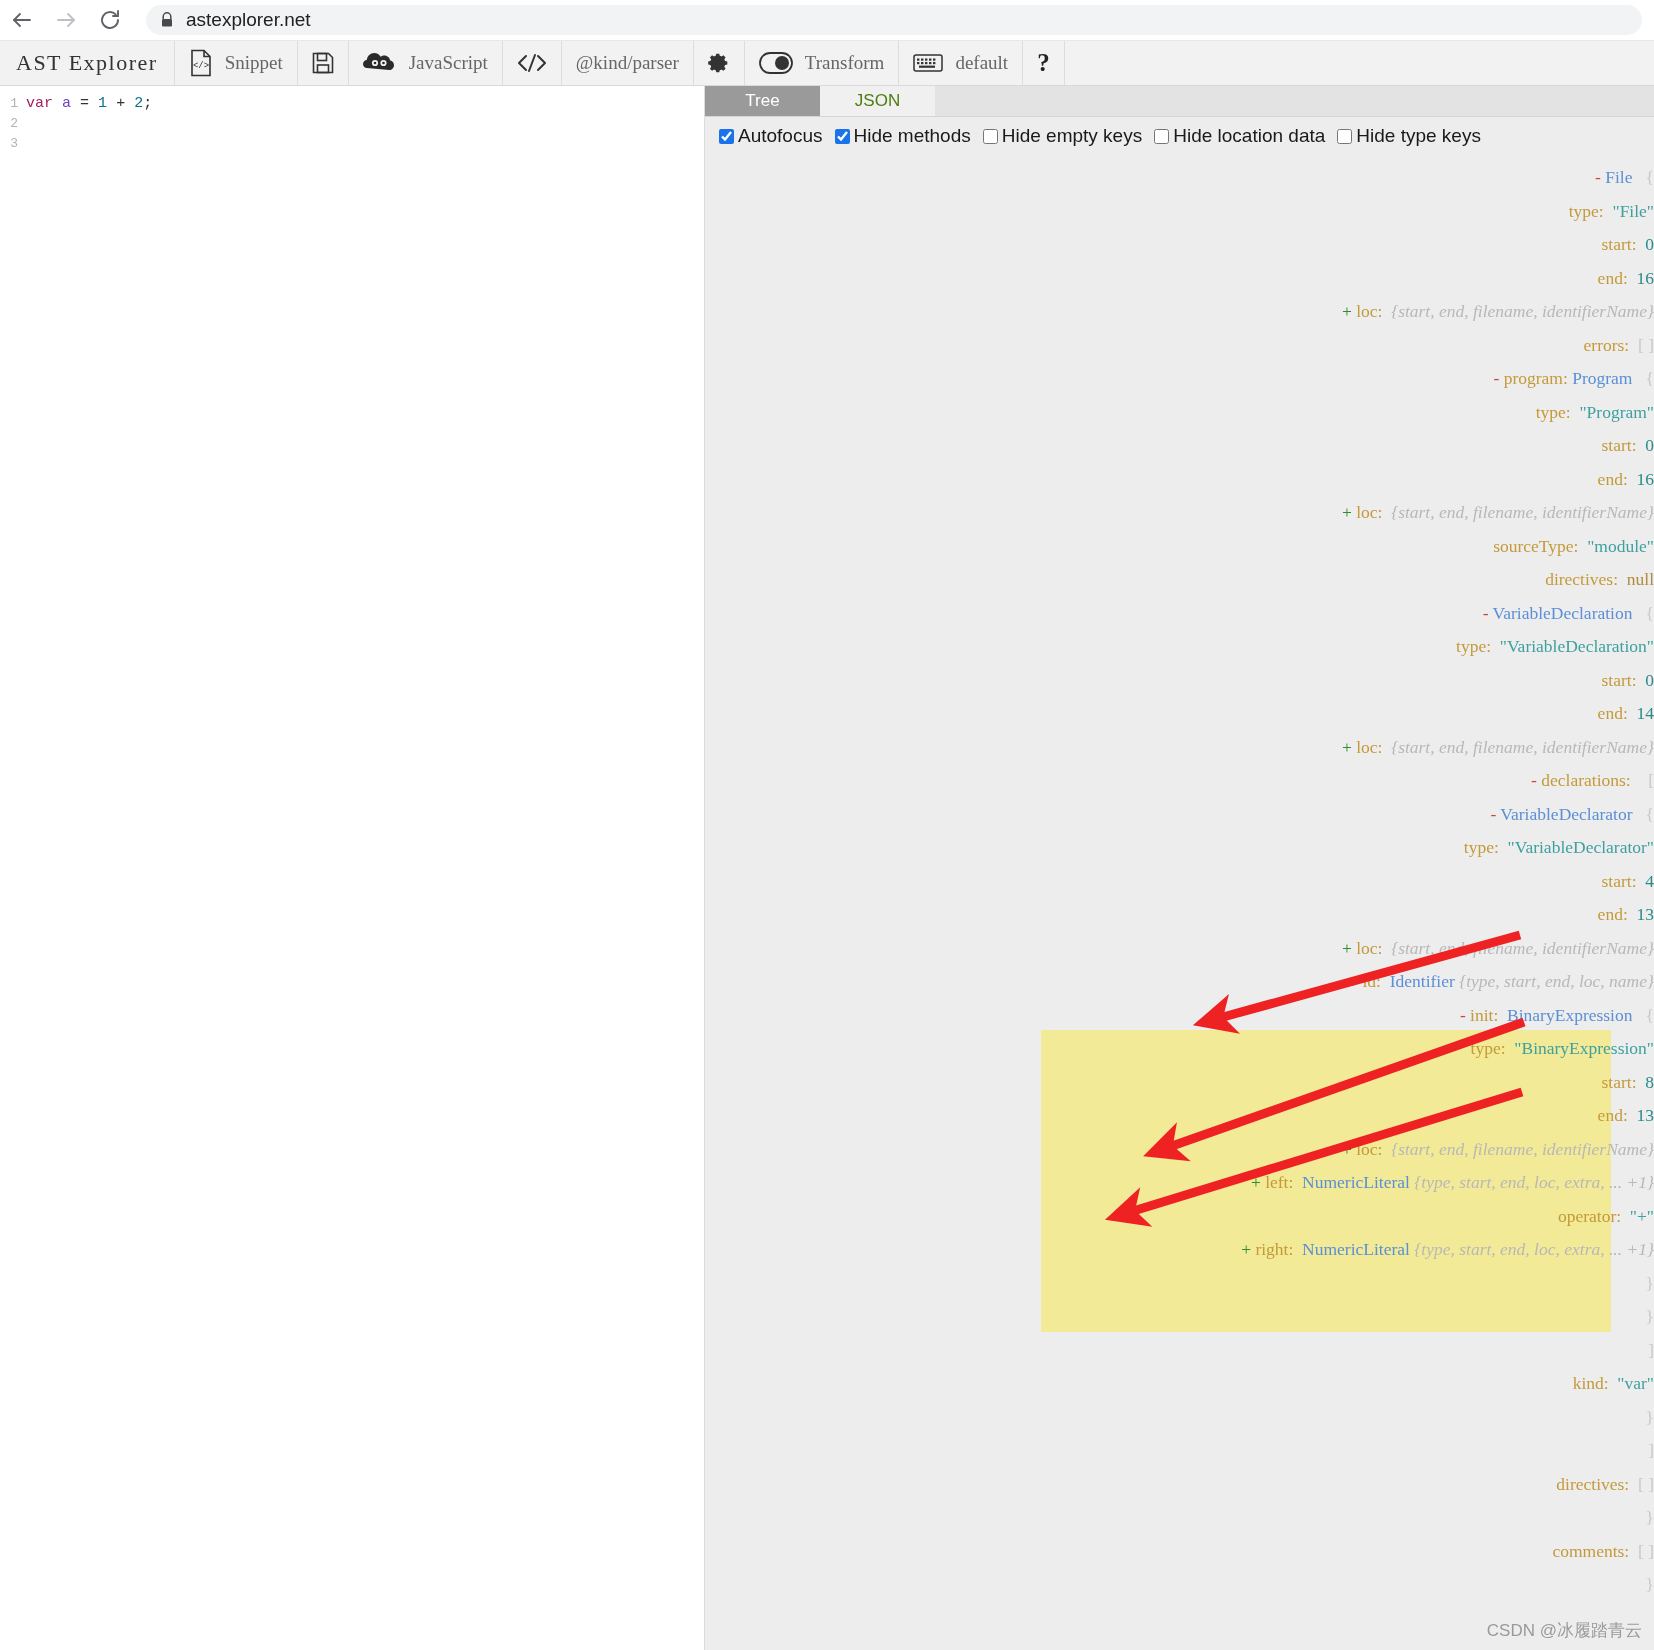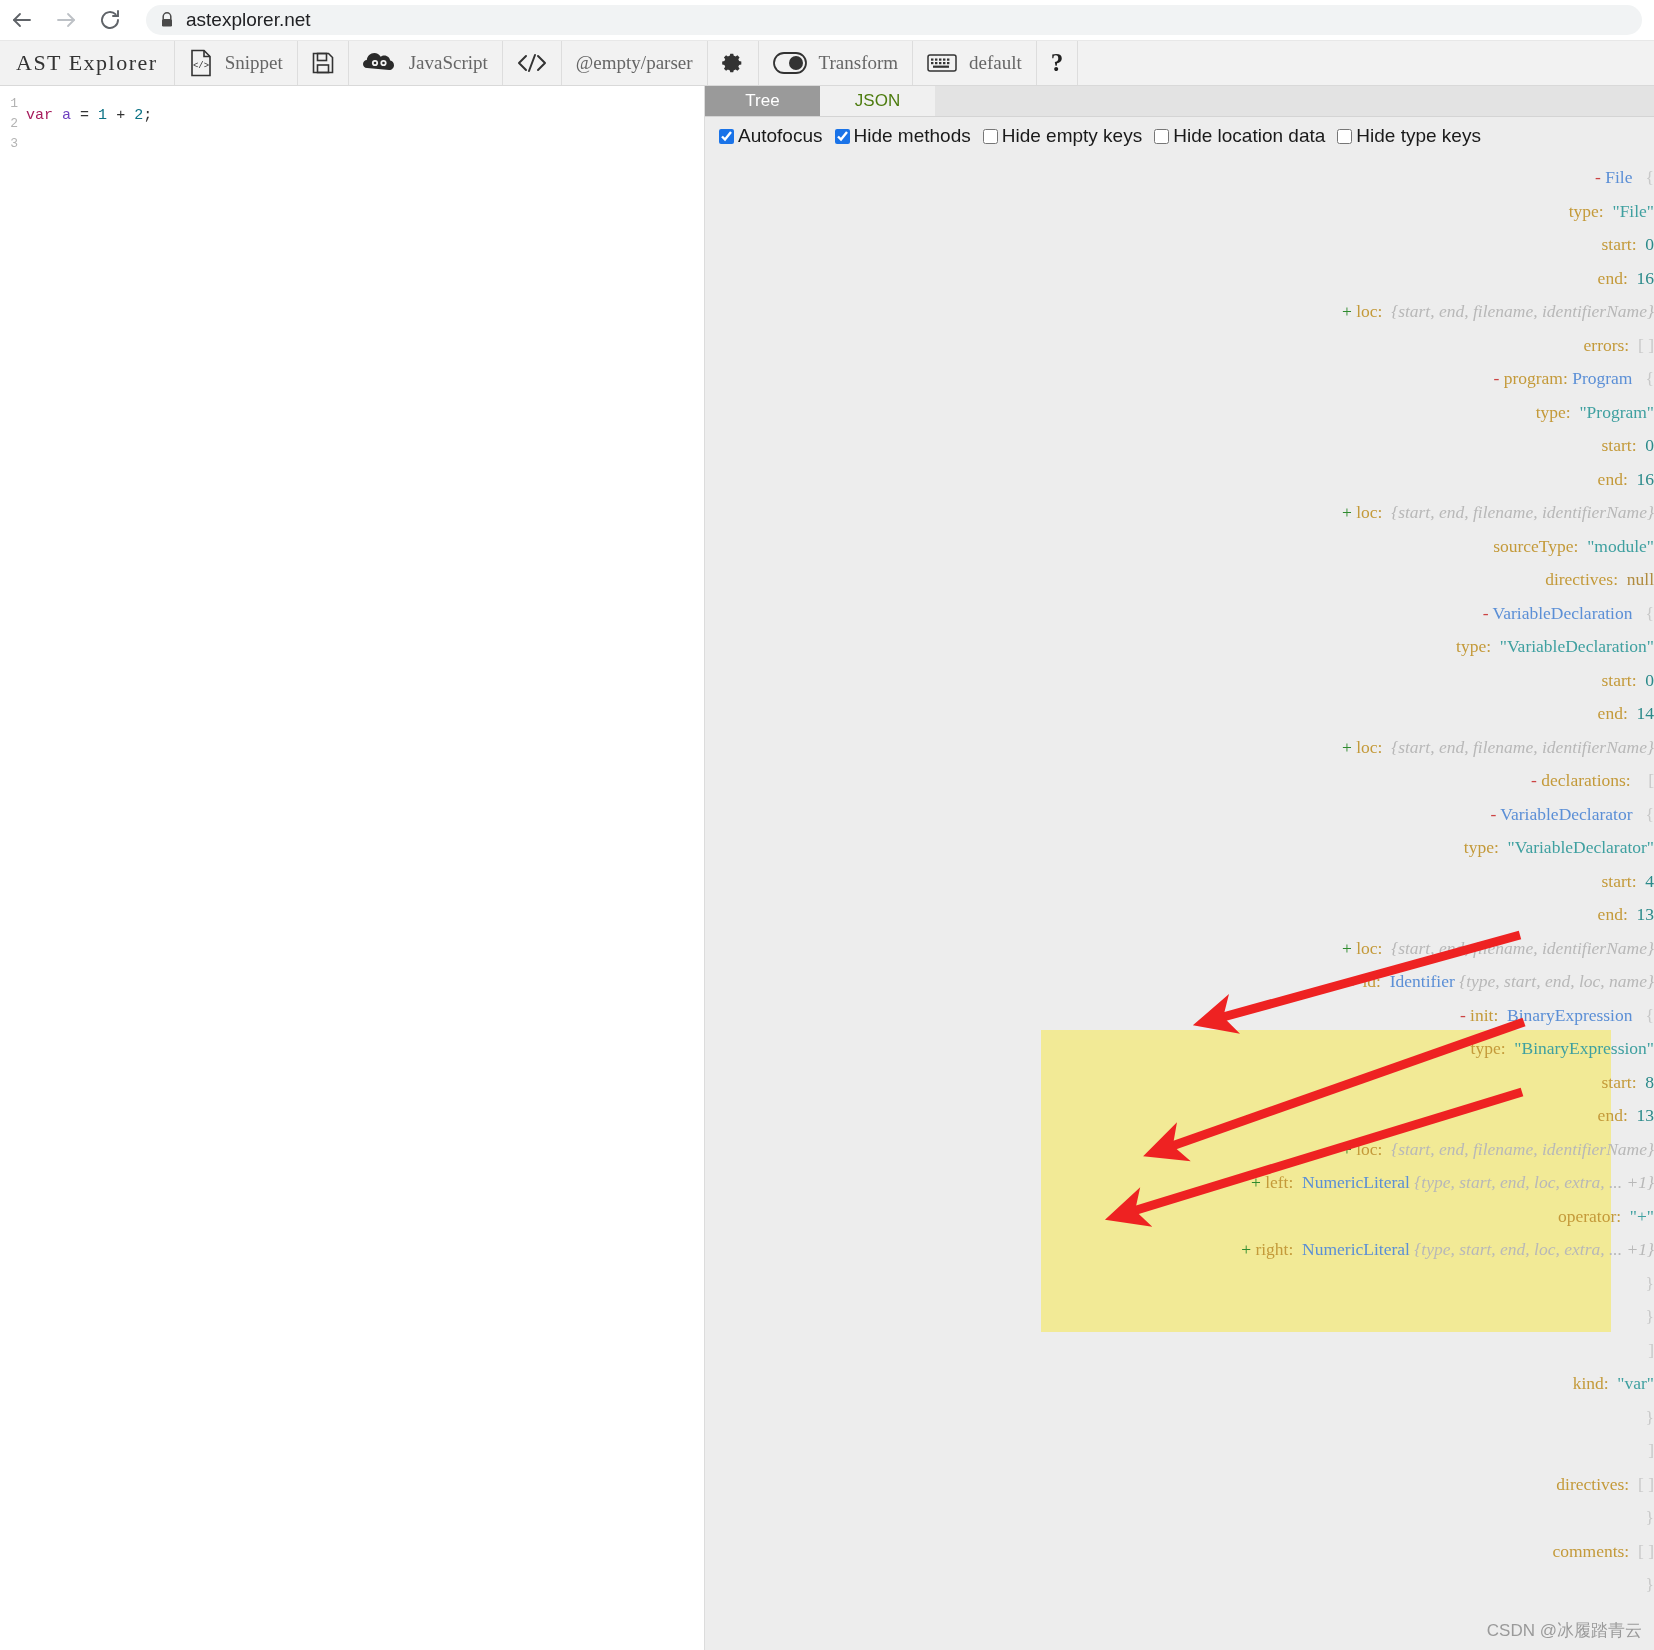--- a/index.html
+++ b/index.html
@@ -52,21 +52,21 @@
 
   
   #editor-pane {
     position: absolute; left: 0; top: 86px; width: 705px; height: 1564px;
     background: #ffffff; border-right: 1px solid #dcdcdc;
     font-family: "Liberation Mono", monospace; font-size: 15px;
     padding-top: 8px;
   }
   .code-line { display: flex; height: 20px; line-height: 20px; }
   .ln { width: 26px; text-align: right; color: #b3b3b3; font-size: 13px; padding-right: 8px; }
-  .code-text { white-space: pre; margin-top: 12px; }
+  .code-text { white-space: pre; }
   .tok-kw { color: #a71d5d; }
   .tok-var { color: #6f42c1; }
   .tok-op { color: #333333; }
   .tok-num { color: #0b7285; }
   .tok-punct { color: #333333; }
 
   
   #ast-pane {
     position: absolute; left: 705px; top: 86px; width: 949px; height: 1564px;
     background: #ededed;
@@ -206,21 +206,21 @@
     <span class="tb-icon">
       <svg width="30" height="22" viewBox="0 0 30 22" fill="none" stroke="#333" stroke-width="2" stroke-linecap="round" stroke-linejoin="round">
           <polyline points="9,4 2,11 9,18"></polyline>
           <line x1="18" y1="3" x2="12" y2="19"></line>
           <polyline points="21,4 28,11 21,18"></polyline>
         </svg>
     </span>
   </div>
 
   <div class="tb-item">
-    <span class="tb-label" style="margin-left:0">@empty/parser</span>
+    <span class="tb-label" style="margin-left:0">@kind/parser</span>
   </div>
 
   <div class="tb-item">
     <span class="tb-icon">
       <svg width="22" height="22" viewBox="0 0 22 22">
           <path fill="#333" d="M11 7.2a3.8 3.8 0 1 0 0 7.6 3.8 3.8 0 0 0 0-7.6zm0 5.6a1.8 1.8 0 1 1 0-3.6 1.8 1.8 0 0 1 0 3.6z"></path>
           <path fill="#333" d="M20 12.6v-3.2l-2.5-.5a6.9 6.9 0 0 0-.8-1.9l1.4-2.1-2.3-2.3-2.1 1.4a6.9 6.9 0 0 0-1.9-.8L11.2 1H8l-.6 2.2c-.7.2-1.3.5-1.9.8L3.4 2.6 1.1 4.9l1.4 2.1c-.3.6-.6 1.2-.8 1.9L-.8 9.4v3.2l2.5.5c.2.7.5 1.3.8 1.9l-1.4 2.1 2.3 2.3 2.1-1.4c.6.3 1.2.6 1.9.8l.6 2.2h3.2l.6-2.2c.7-.2 1.3-.5 1.9-.8l2.1 1.4 2.3-2.3-1.4-2.1c.3-.6.6-1.2.8-1.9z" transform="scale(0.92) translate(1,1)"></path>
         </svg>
     </span>
   </div>

